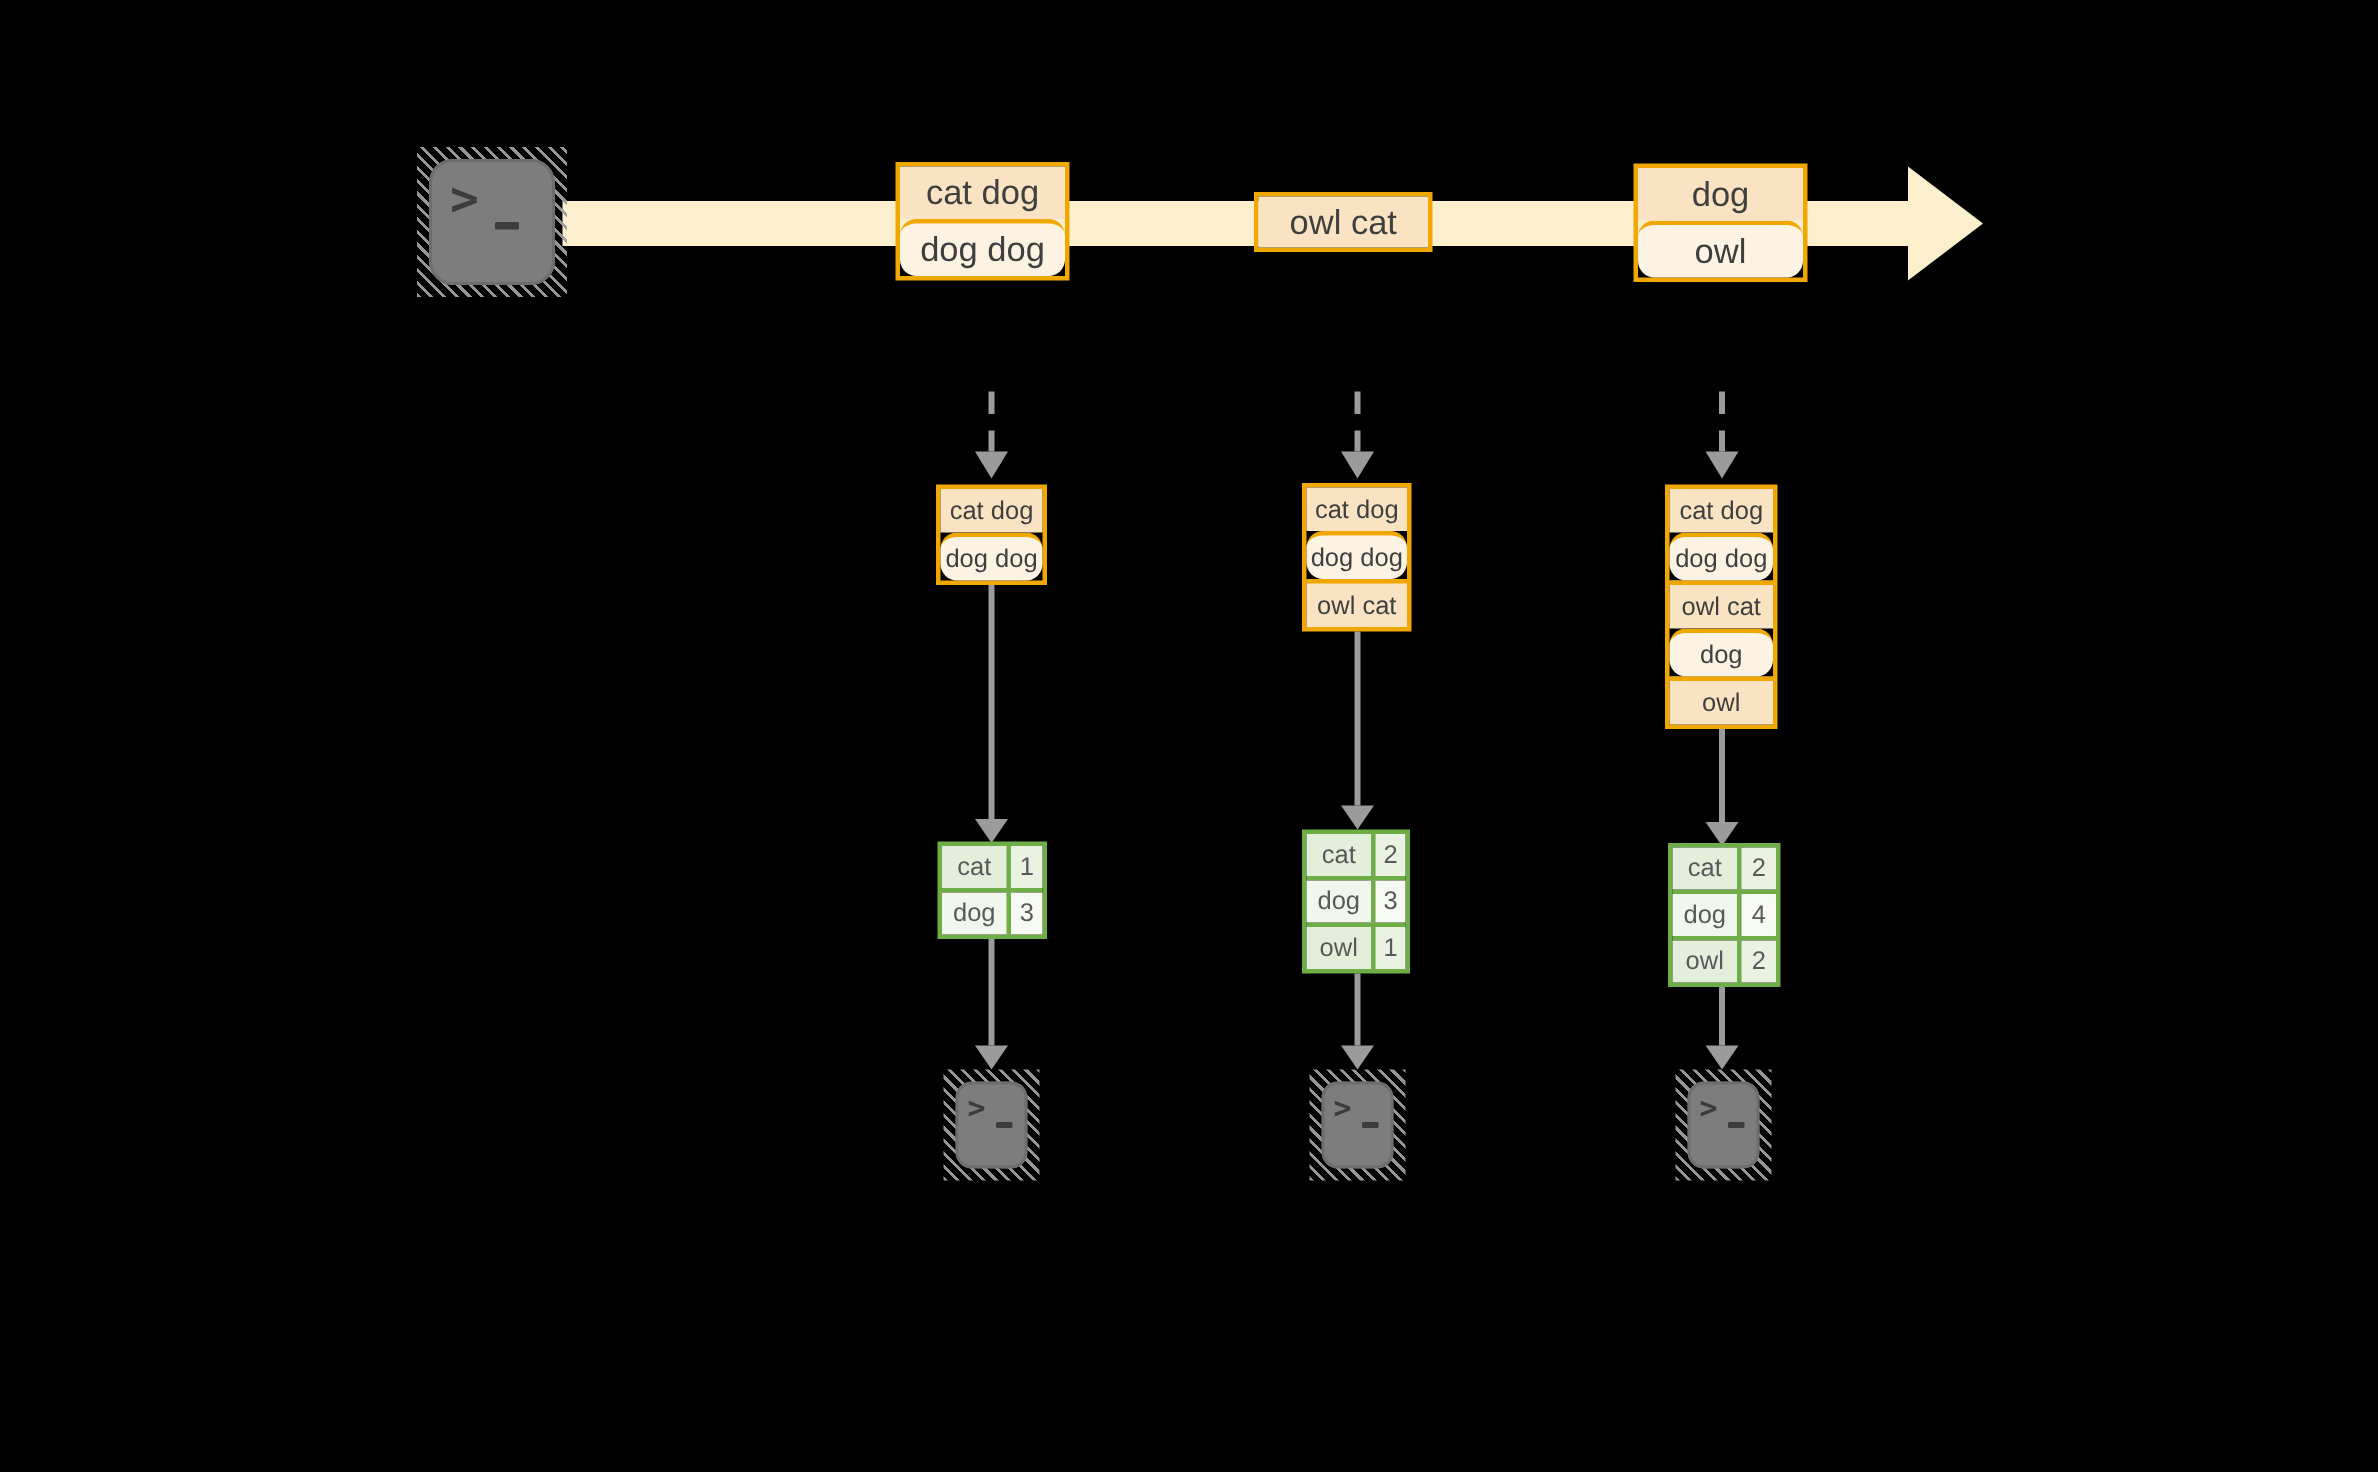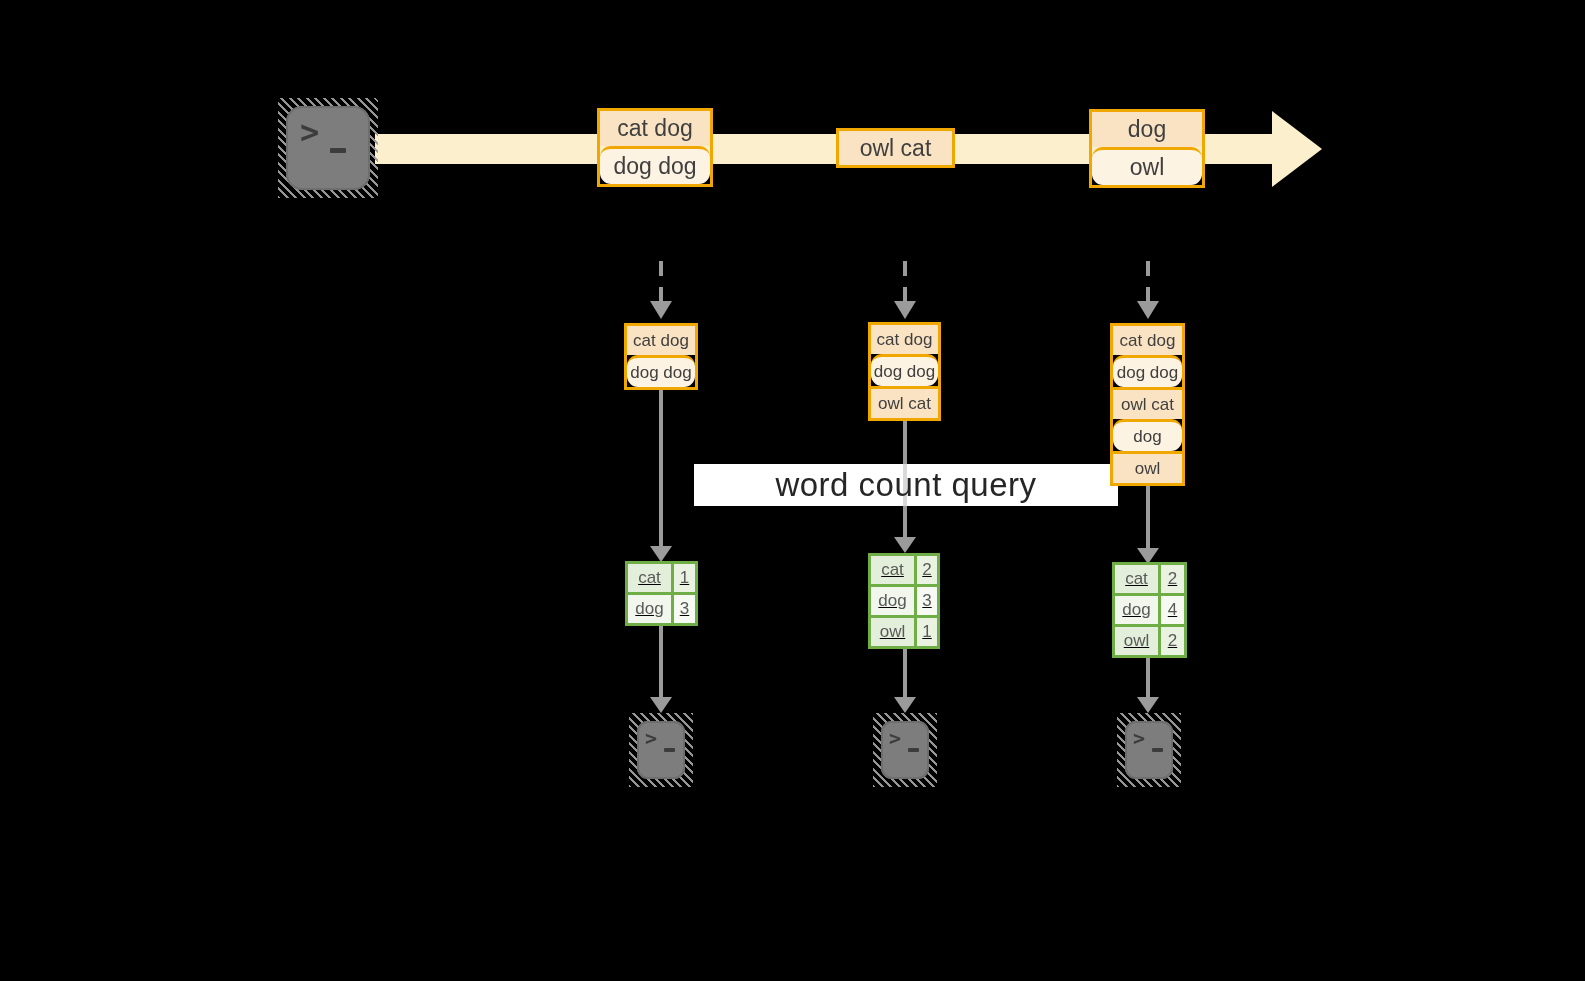--- a/index.html
+++ b/index.html
@@ -40,21 +40,21 @@
   .obox .row{display:flex;align-items:center;justify-content:center;color:var(--ink);
       border-top:3px solid var(--amber);}
   .obox .row:first-child{border-top:none;}
   .stream-box .row{height:35px;font-size:23px;width:110px;}
   .stream-box2 .row{height:34px;font-size:23px;width:113px;}
   .buf .row{height:29px;font-size:17px;}
   .buf1 .row{width:68px;} .buf2 .row{width:67px;} .buf3 .row{width:69px;}
   .fill-a{background:var(--peach);} .fill-b{background:var(--cream);border-radius:11px;}
 
   
-  .gtable{position:absolute;border:3px solid var(--green);z-index:5;box-sizing:border-box;text-decoration:underline;}
+  .gtable{position:absolute;border:3px solid var(--green);z-index:5;box-sizing:border-box;}
   .gtable .trow{display:flex;border-top:3px solid var(--green);height:28px;}
   .gtable .trow:first-child{border-top:none;}
   .gtable .wcell{width:43px;border-right:3px solid var(--green);display:flex;align-items:center;
       justify-content:center;font-size:17px;color:#595959;}
   .gtable .ncell{flex:1;display:flex;align-items:center;justify-content:center;
       font-size:17px;color:#595959;}
   .tr-a .wcell{background:var(--gdark);} .tr-a .ncell{background:var(--gdark2);}
   .tr-b .wcell{background:var(--glite);} .tr-b .ncell{background:var(--glite2);}
 
   
@@ -128,24 +128,20 @@
     <div class="row fill-a">owl cat</div>
   </div>
   <div class="obox buf buf3" style="left:1110px;top:323px;">
     <div class="row fill-a">cat dog</div>
     <div class="row fill-b">dog dog</div>
     <div class="row fill-a">owl cat</div>
     <div class="row fill-b">dog</div>
     <div class="row fill-a">owl</div>
   </div>
 
-  <div class="label-band">
-    <div class="thru"></div>
-    <span class="txt">word count query</span>
-  </div>
 
   <div class="gtable" style="left:625px;top:561px;width:73px;">
     <div class="trow tr-a">
       <div class="wcell">cat</div>
       <div class="ncell">1</div>
     </div>
     <div class="trow tr-b">
       <div class="wcell">dog</div>
       <div class="ncell">3</div>
     </div>

